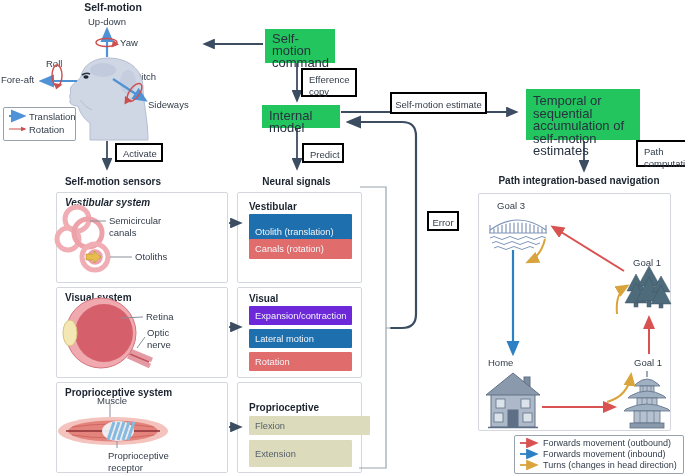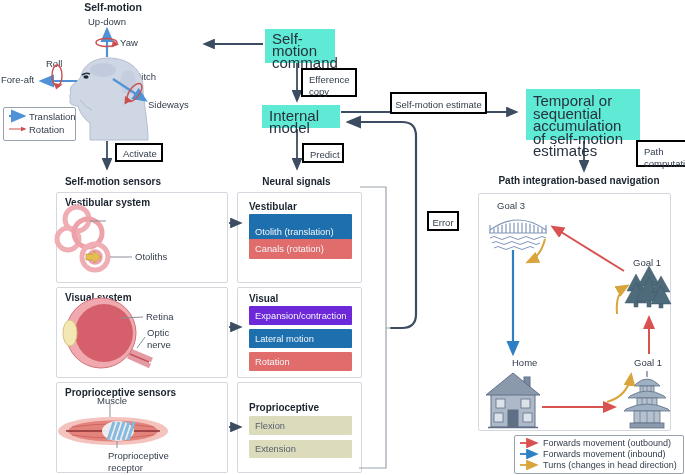--- a/index.html
+++ b/index.html
@@ -3,21 +3,21 @@
 <meta charset="utf-8">
 <style>
   html,body{margin:0;padding:0;background:#fff;}
   .canvas{position:relative;width:685px;height:475px;background:#fff;overflow:hidden;
           font-family:"Liberation Sans","DejaVu Sans",sans-serif;color:#323c4a;}
   .t{position:absolute;font-size:9.5px;line-height:11.5px;color:#323c4a;}
   .bt{position:absolute;font-size:10px;font-weight:bold;color:#1a232e;line-height:12px;}
   .ctr{text-align:center;}
   .whitebox{position:absolute;background:#fff;border:2px solid #000000;font-size:9.5px;
             line-height:11.5px;color:#323c4a;box-sizing:border-box;padding:4px 6px;z-index:3;}
-  .graybox{position:absolute;background:#5eead4;font-size:15px;line-height:12px;
+  .graybox{position:absolute;background:#22c55e;font-size:13px;line-height:12px;
            color:#27313f;box-sizing:border-box;padding:4px 7px;z-index:3;}
   .panel{position:absolute;background:#fff;border:1px solid #d4d8de;border-radius:2px;
          box-sizing:border-box;z-index:0;}
   .bar{position:absolute;font-size:9.3px;color:#f2f6fa;box-sizing:border-box;
        padding-left:6px;z-index:3;display:flex;align-items:center;border-radius:1px;}
   .bar-blue{background:#1e6fad;}
   .bar-lblue{background:#6d28d9;}
   .bar-red{background:#e06c6c;}
   .bar-tan{background:#dcdcbc;color:#555f6b;}
   .svglayer{position:absolute;left:0;top:0;z-index:2;}
@@ -216,46 +216,47 @@
   <div class="graybox" style="left:265px;top:29px;width:70px;height:34px;">Self-motion command</div>
   <div class="whitebox" style="left:301px;top:68px;width:56px;height:29px;">Efference copy</div>
   <div class="graybox" style="left:262px;top:105px;width:78px;height:23px;padding-top:5px;">Internal model</div>
   <div class="whitebox" style="left:302px;top:143px;width:42px;height:20px;">Predict</div>
   <div class="whitebox" style="left:115px;top:143px;width:48px;height:19px;padding:3px 6px;">Activate</div>
   <div class="whitebox ctr" style="left:390px;top:92px;width:97px;height:22px;padding:5px 2px;">Self-motion estimate</div>
   <div class="graybox" style="left:526px;top:89px;width:114px;height:51px;line-height:12.5px;padding:6px 7px;">Temporal or sequential accumulation of self-motion estimates</div>
   <div class="whitebox" style="left:592px;top:140px;width:63px;height:27px;margin-left:44px;">Path computation</div>
   <div class="whitebox ctr" style="left:427px;top:211px;width:32px;height:20px;padding:4px 2px;">Error</div>
 
-  <div class="bt" style="left:65px;top:197px;">Vestibular system</div>
+  <div class="bt" style="left:65px;top:197px;font-style:italic;">Vestibular system</div>
+  <div class="t" style="left:109px;top:215px;width:62px;">Semicircular canals</div>
   <div class="t" style="left:135px;top:251px;">Otoliths</div>
 
   <div class="bt" style="left:65px;top:292px;">Visual system</div>
   <div class="t" style="left:146px;top:311px;">Retina</div>
   <div class="t" style="left:147px;top:327px;width:36px;">Optic nerve</div>
 
-  <div class="bt" style="left:65px;top:387px;">Proprioceptive sensors</div>
+  <div class="bt" style="left:65px;top:387px;">Proprioceptive system</div>
   <div class="t" style="left:97px;top:395px;">Muscle</div>
   <div class="t" style="left:108px;top:450px;width:72px;">Proprioceptive receptor</div>
 
   <div class="bt" style="left:249px;top:201px;">Vestibular</div>
   <div class="bar bar-blue" style="left:249px;top:214px;width:103px;height:36px;">Otolith (translation)</div>
   <div class="bar bar-red" style="left:249px;top:239px;width:103px;height:20px;">Canals (rotation)</div>
 
   <div class="bt" style="left:249px;top:293px;">Visual</div>
   <div class="bar bar-lblue" style="left:249px;top:306px;width:103px;height:19px;">Expansion/contraction</div>
   <div class="bar bar-blue" style="left:249px;top:329px;width:103px;height:19px;">Lateral motion</div>
   <div class="bar bar-red" style="left:249px;top:352px;width:103px;height:19px;">Rotation</div>
 
   <div class="bt" style="left:249px;top:402px;">Proprioceptive</div>
-  <div class="bar bar-tan" style="left:249px;top:416px;width:103px;height:19px;">Flexion</div>
-  <div class="bar bar-tan" style="left:249px;top:440px;width:103px;height:18px;">Extension</div>
+  <div class="bar bar-tan" style="left:249px;top:416px;width:121px;height:19px;">Flexion</div>
+  <div class="bar bar-tan" style="left:249px;top:440px;width:103px;height:27px;">Extension</div>
 
   <div class="t" style="left:497px;top:200px;">Goal 3</div>
   <div class="t" style="left:633px;top:257px;">Goal 1</div>
-  <div class="t" style="left:512px;top:357px;">Home</div>
+  <div class="t" style="left:488px;top:357px;">Home</div>
   <div class="t" style="left:634px;top:357px;">Goal 1</div>
 
   <div class="legendrow" style="left:543px;top:438px;">Forwards movement (outbound)</div>
   <div class="legendrow" style="left:543px;top:449px;">Forwards movement (inbound)</div>
   <div class="legendrow" style="left:543px;top:460px;">Turns (changes in head direction)</div>
 
 </div>
 
 </body></html>

